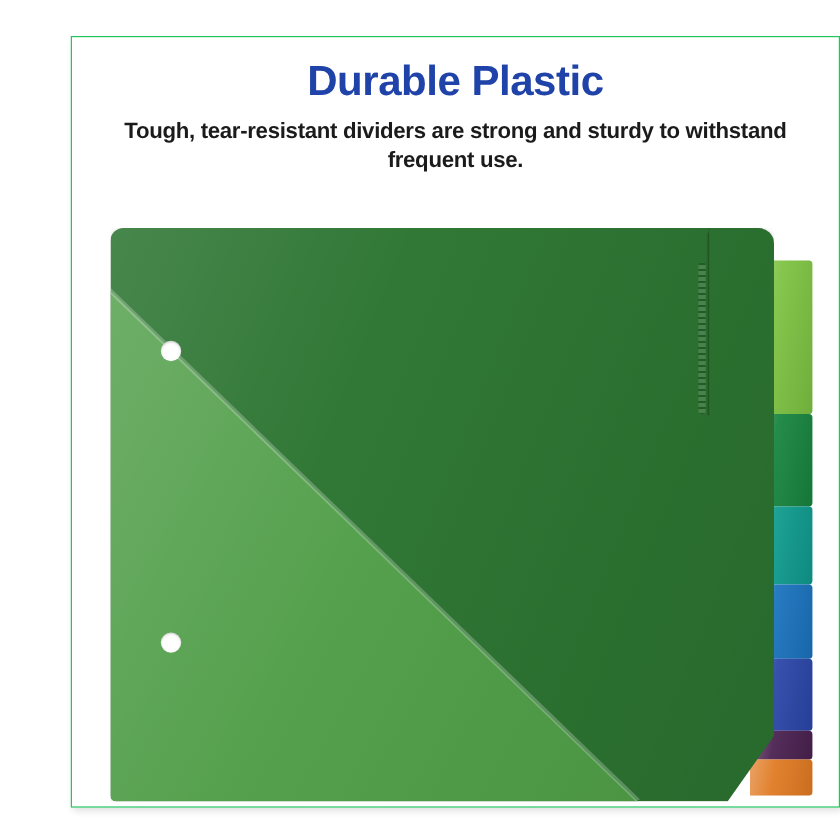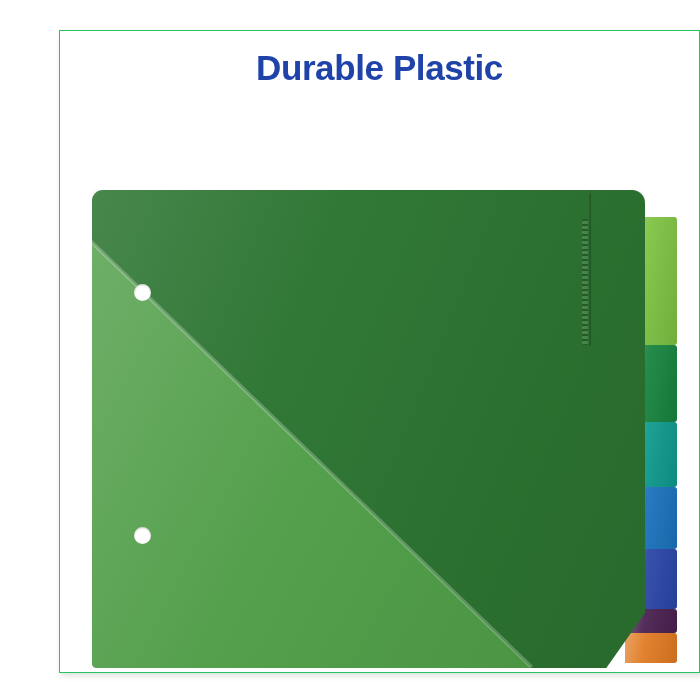--- a/index.html
+++ b/index.html
@@ -176,20 +176,21 @@
   #punch-hole-top { left: 74px; top: 253px; }
   #punch-hole-bottom { left: 74px; top: 496px; }
 </style>
 </head>
 <body>
 
 <div id="product-card">
 
   <div id="headline-block">
     <div id="headline">Durable Plastic</div>
+    <div id="subheadline">Tough, tear-resistant dividers are strong and sturdy to withstand frequent use.</div>
   </div>
 
   <div id="tab-stack">
       <div class="tab" style="top: 0px; height: 128px; background: rgb(125, 194, 66);"></div>
       <div class="tab" style="top: 128px; height: 77px; background: rgb(23, 132, 63);"></div>
       <div class="tab" style="top: 205px; height: 65px; background: rgb(15, 154, 142);"></div>
       <div class="tab" style="top: 270px; height: 62px; background: rgb(26, 114, 189);"></div>
       <div class="tab" style="top: 332px; height: 60px; background: rgb(42, 70, 168);"></div>
       <div class="tab" style="top: 392px; height: 24px; background: rgb(74, 33, 80);"></div>
       <div class="tab" style="top: 416px; height: 30px; background: rgb(224, 122, 34);"></div>

